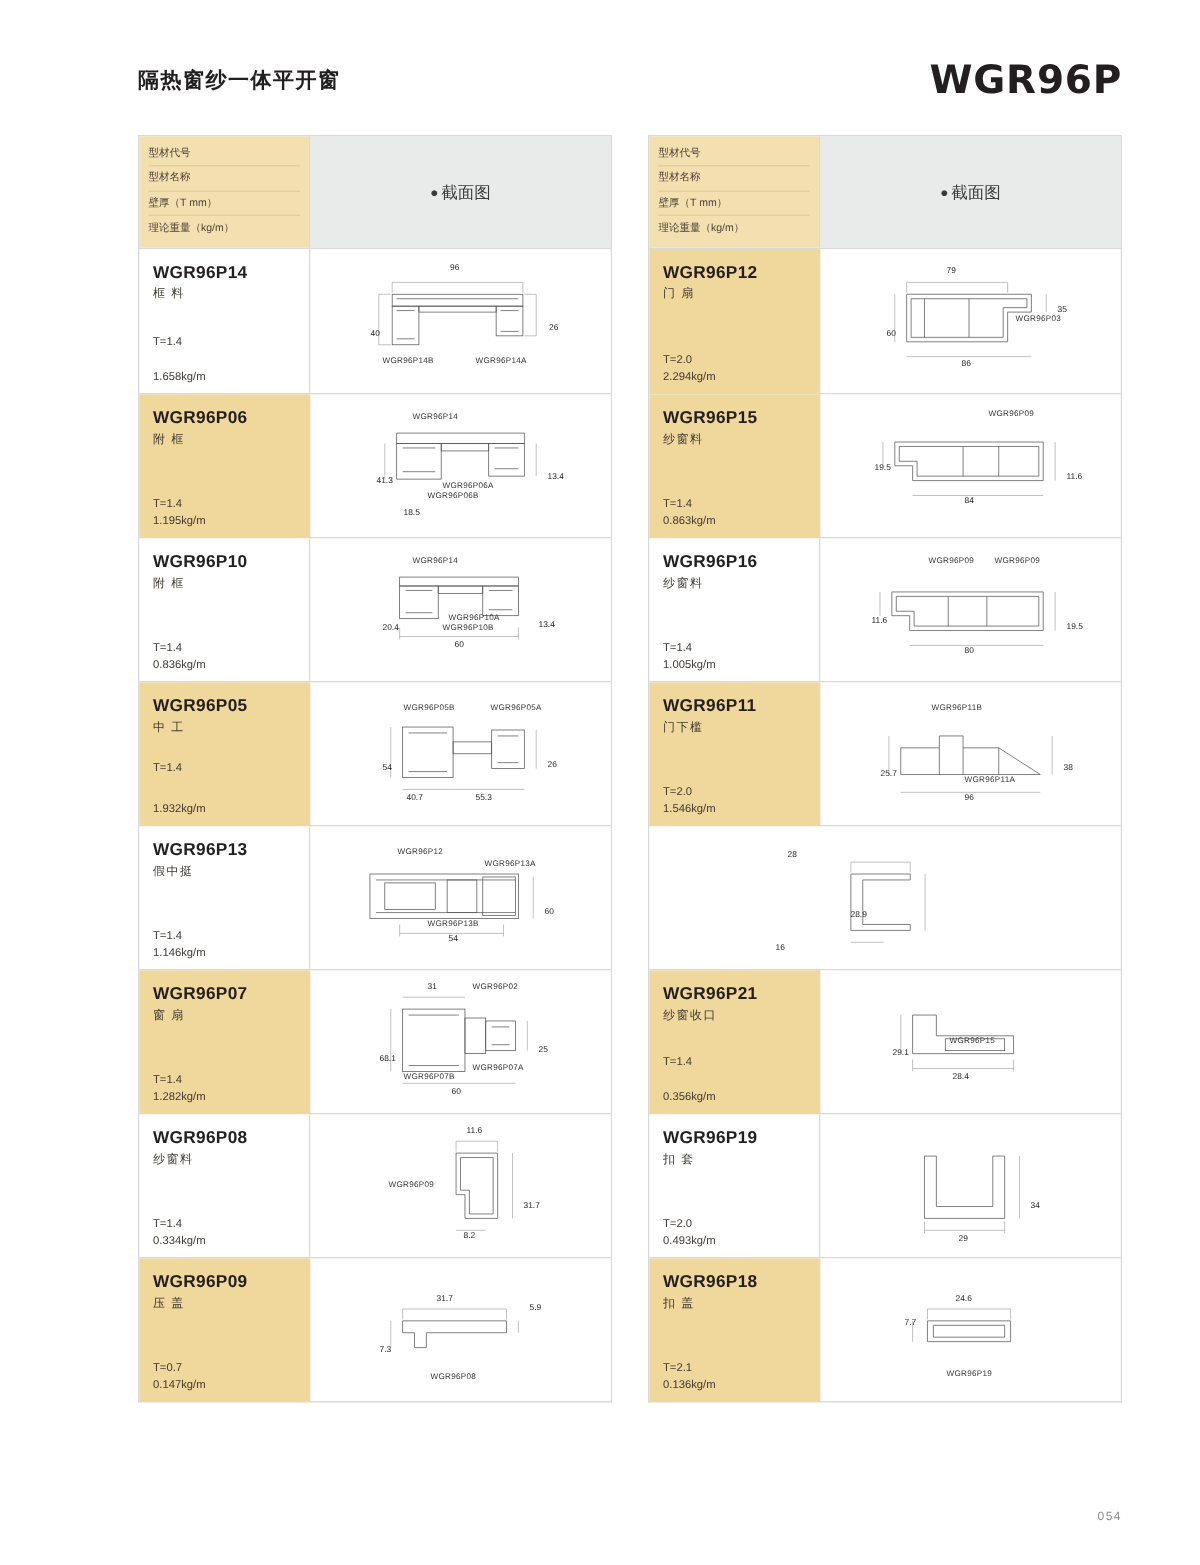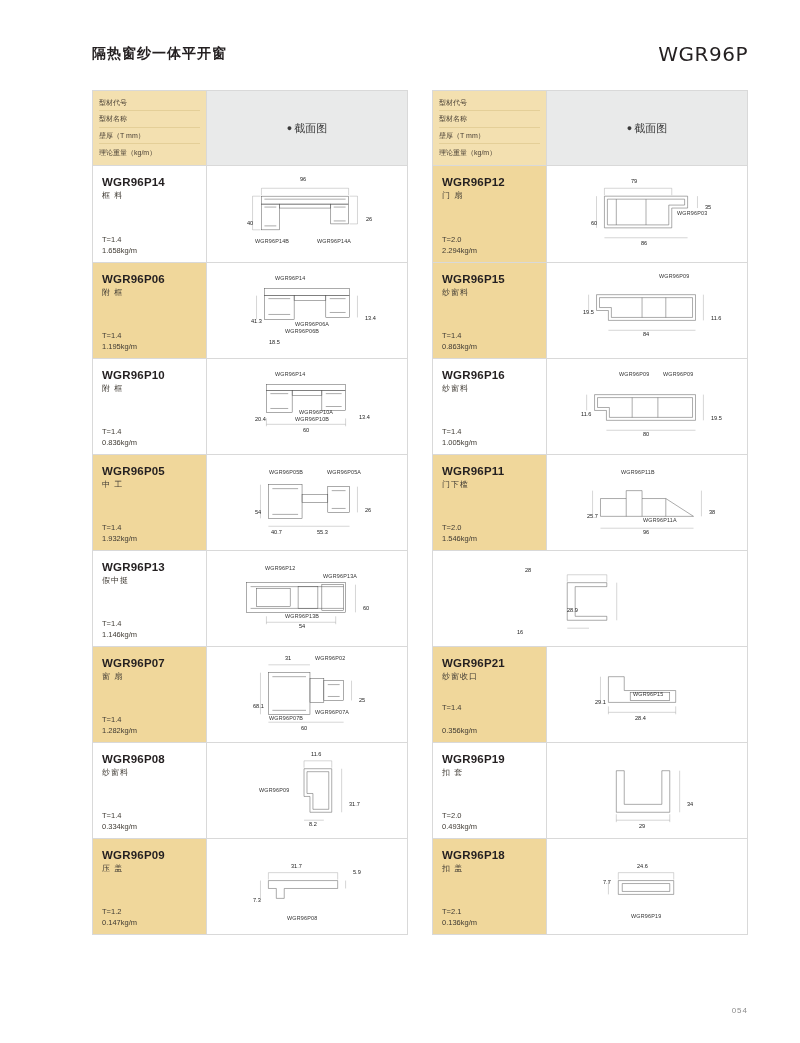--- a/index.html
+++ b/index.html
@@ -20,22 +20,22 @@
     height: 40px;
     display: flex; align-items: center; justify-content: space-between;
   }
   .header-title {
     font-size: 14px;
     letter-spacing: 1px;
     font-weight: bold;
     color: #231f20;
   }
   .header-code {
-    font-size: 20px;
-    font-weight: normal;
+    font-size: 26px;
+    font-weight: bold;
     letter-spacing: 0.5px;
     color: #231f20;
     font-family: "DejaVu Sans", sans-serif;
   }
 
   
   .columns {
     position: absolute;
     left: 92px; top: 90px;
     width: 656px;
@@ -171,21 +171,21 @@
         </div>
       </div>
 
       <div class="rows">
 
         <div class="row">
           <div class="cell-left plain">
             <div class="code">WGR96P14</div>
             <div class="name">框 料</div>
             <div class="spec">T=1.4</div>
-            <div class="spec" style="margin-top:0">1.658kg/m</div>
+            <div class="spec" style="margin-top:12px">1.658kg/m</div>
           </div>
           <div class="cell-right">
             <div class="dwg">
               <svg viewBox="0 0 202 96">
                 <g stroke="#555" stroke-width="0.5" fill="none">
                   <rect x="55" y="30" width="88" height="8"></rect>
                   <rect x="55" y="38" width="18" height="26"></rect>
                   <rect x="73" y="38" width="52" height="4"></rect>
                   <rect x="125" y="38" width="18" height="20"></rect>
                   <line x1="58" y1="33" x2="140" y2="33"></line>
@@ -284,21 +284,21 @@
             <div class="dim v" style="left:152px; top:55px;">13.4</div>
             <div class="dim" style="left:96px; top:68px;">60</div>
           </div>
         </div>
 
         <div class="row">
           <div class="cell-left shade">
             <div class="code">WGR96P05</div>
             <div class="name">中 工</div>
             <div class="spec">T=1.4</div>
-            <div class="spec" style="margin-top:0">1.932kg/m</div>
+            <div class="spec" style="margin-top:16px">1.932kg/m</div>
           </div>
           <div class="cell-right">
             <div class="dwg">
               <svg viewBox="0 0 202 96">
                 <g stroke="#555" stroke-width="0.5" fill="none">
                   <rect x="62" y="30" width="34" height="34"></rect>
                   <rect x="96" y="40" width="26" height="8"></rect>
                   <rect x="122" y="32" width="22" height="26"></rect>
                   <line x1="66" y1="34" x2="92" y2="34"></line>
                   <line x1="66" y1="60" x2="92" y2="60"></line>
@@ -420,21 +420,21 @@
             <div class="dim v" style="left:142px; top:58px;">31.7</div>
             <div class="dim" style="left:102px; top:78px;">8.2</div>
             <div class="lbl" style="left:52px; top:44px;">WGR96P09</div>
           </div>
         </div>
 
         <div class="row">
           <div class="cell-left shade">
             <div class="code">WGR96P09</div>
             <div class="name">压 盖</div>
-            <div class="spec">T=1.2</div>
+            <div class="spec">T=0.7</div>
             <div class="spec" style="margin-top:0">0.147kg/m</div>
           </div>
           <div class="cell-right">
             <div class="dwg">
               <svg viewBox="0 0 202 96">
                 <g stroke="#555" stroke-width="0.5" fill="none">
                   <path d="M62 42 L132 42 L132 50 L78 50 L78 60 L70 60 L70 50 L62 50 Z"></path>
                 </g>
                 <g stroke="#888" stroke-width="0.35" fill="none">
                   <line x1="62" y1="34" x2="132" y2="34"></line>

